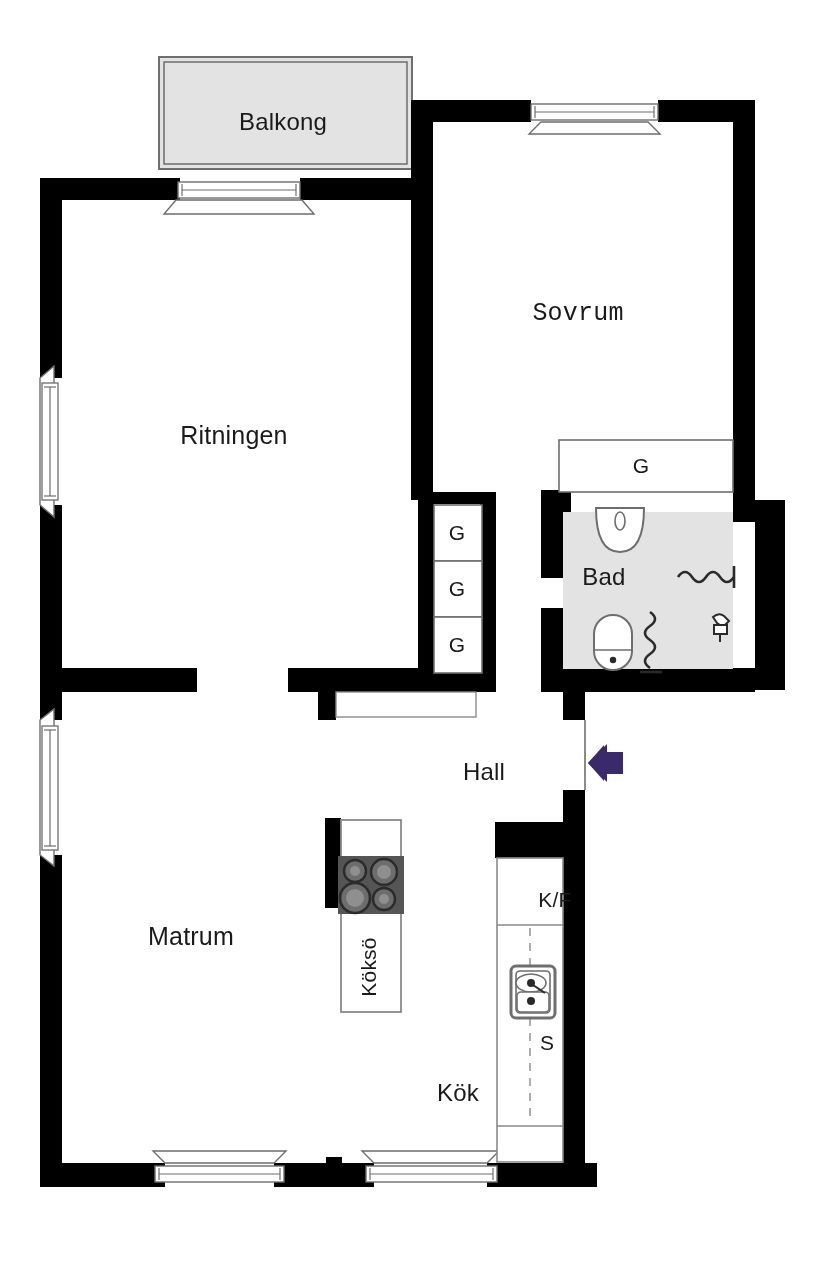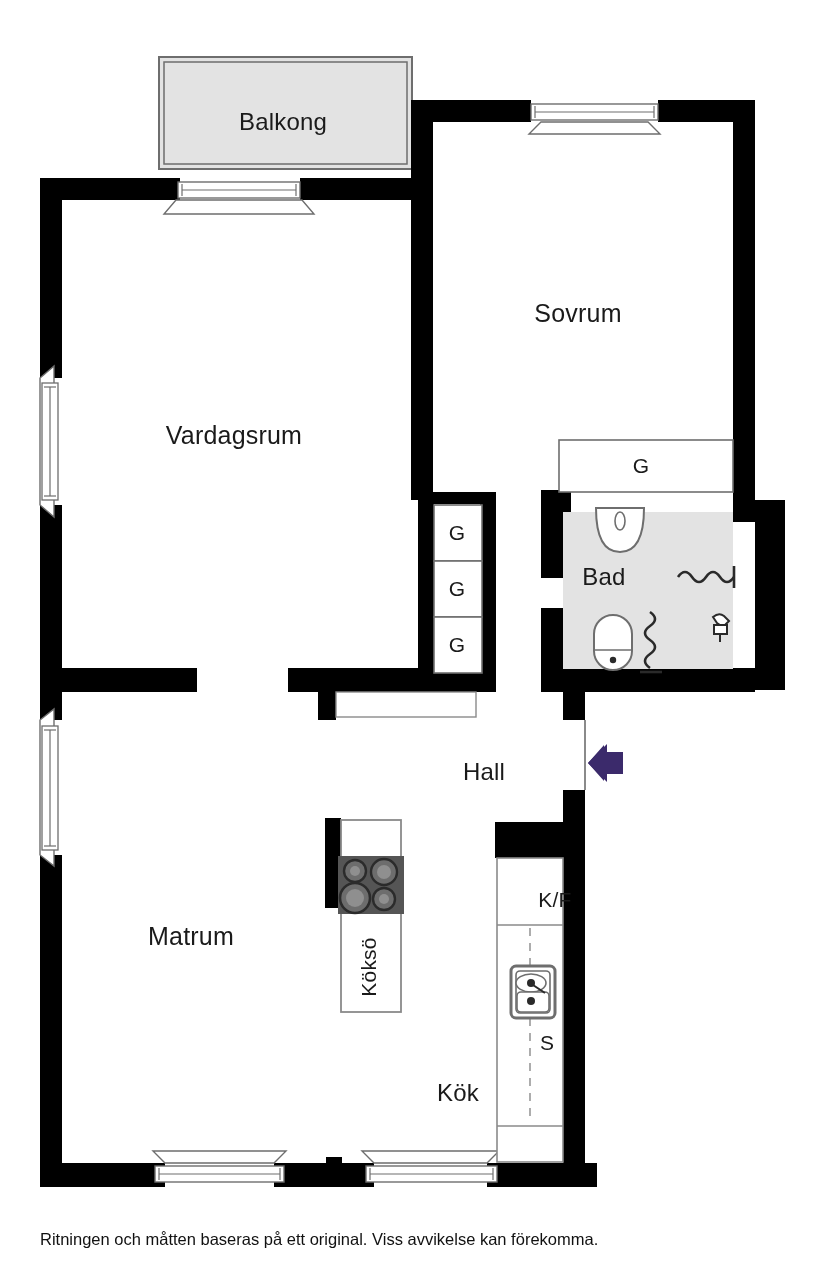--- a/index.html
+++ b/index.html
@@ -244,23 +244,23 @@
     </g>
 
     <g>
       <line x1="585" y1="720" x2="585" y2="790" stroke="#8a8a8a" stroke-width="2"></line>
     </g>
 
   </svg>
 
   <div class="room-label lbl-lg" style="left:283px; top:122px;">Balkong</div>
 
-  <div class="room-label lbl-xl" style="left:234px; top:435px;">Vardagsrum</div>
-
-  <div class="room-label lbl-xl" style="left:578px; top:313px;">Sovrum</div>
+  <div class="room-label lbl-xl" style="left:234px; top:435px;">Ritningen</div>
+
+  <div class="room-label lbl-xl" style="left:578px; top:313px;font-family:Liberation Mono, monospace;">Sovrum</div>
 
   <div class="room-label lbl-lg" style="left:604px; top:577px;">Bad</div>
 
   <div class="room-label lbl-lg" style="left:448px; top:772px;margin-left:36px;">Hall</div>
 
   <div class="room-label lbl-xl" style="left:191px; top:936px;">Matrum</div>
 
   <div class="room-label lbl-lg" style="left:418px; top:1093px;margin-left:40px;">Kök</div>
 
   <div class="room-label lbl-md" style="left:457px; top:533px;">G</div>
@@ -270,15 +270,14 @@
   <div class="room-label lbl-md" style="left:457px; top:645px;">G</div>
 
   <div class="room-label lbl-md" style="left:641px; top:466px;">G</div>
 
   <div class="room-label lbl-md lbl-rot" style="left:369px; top:967px;">Köksö</div>
 
   <div class="room-label lbl-md" style="left:555px; top:900px;">K/F</div>
 
   <div class="room-label lbl-md" style="left:547px; top:1043px;">S</div>
 
-  <div class="footnote">Ritningen och måtten baseras på ett original. Viss avvikelse kan förekomma.</div>
 
 </div>
 
 </body></html>

